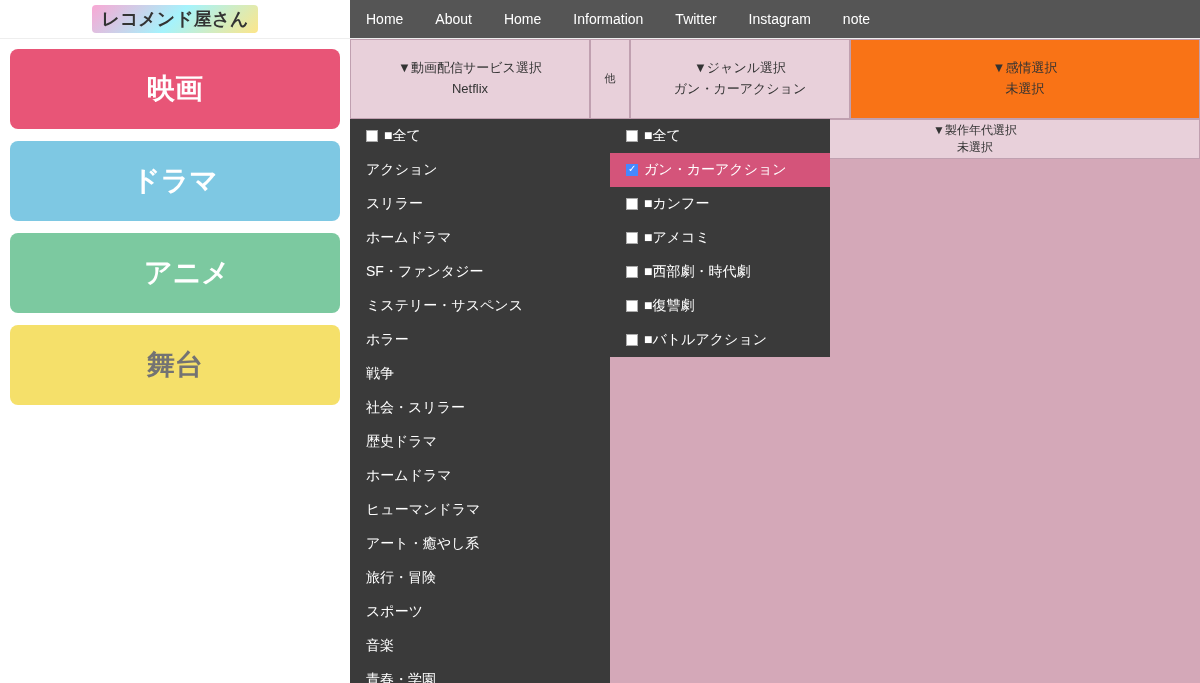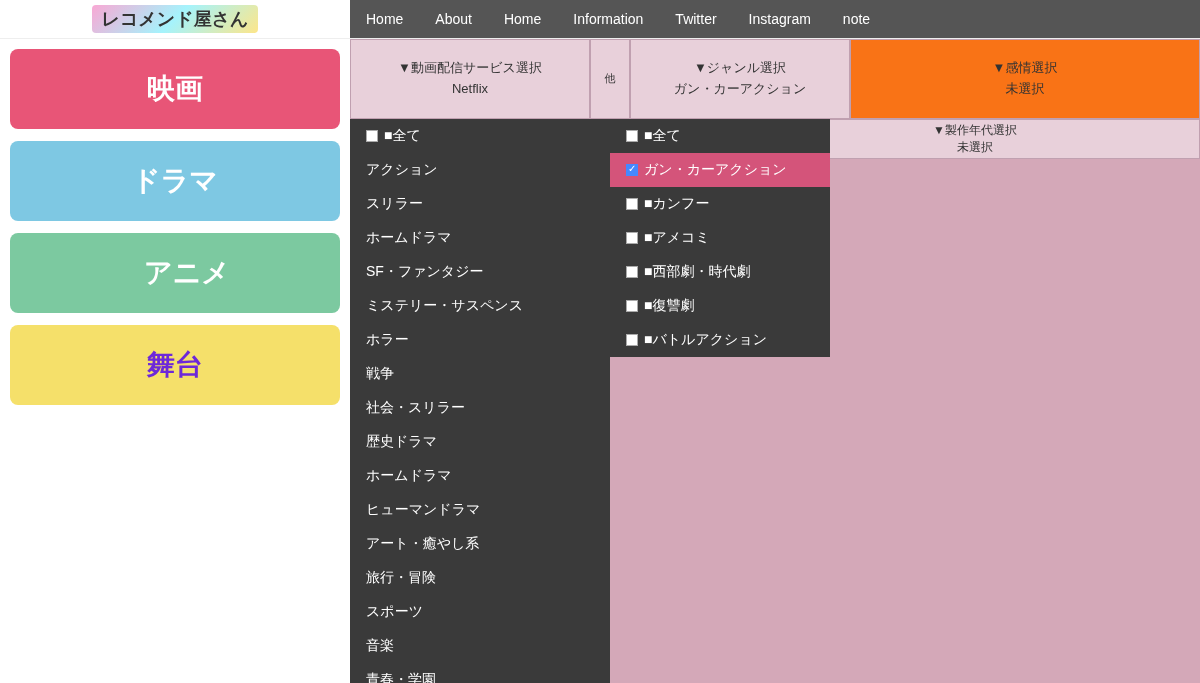--- a/index.html
+++ b/index.html
@@ -71,21 +71,21 @@
       height: 80px;
       font-size: 28px;
       font-weight: bold;
       color: #fff;
       cursor: pointer;
       border: none;
     }
     .sidebar-btn.eiga { background: #e85577; text-align: right; }
     .sidebar-btn.dorama { background: #7ec8e3; }
     .sidebar-btn.anime { background: #7cc9a0; padding-left: 24px; }
-    .sidebar-btn.butai { background: #f5e06a; color: #6d28d9; }
+    .sidebar-btn.butai { background: #f5e06a; color: #737373; }
 
     
     .content {
       flex: 1;
       background: #d4a8b8;
       position: relative;
       overflow: hidden;
     }
 
     

